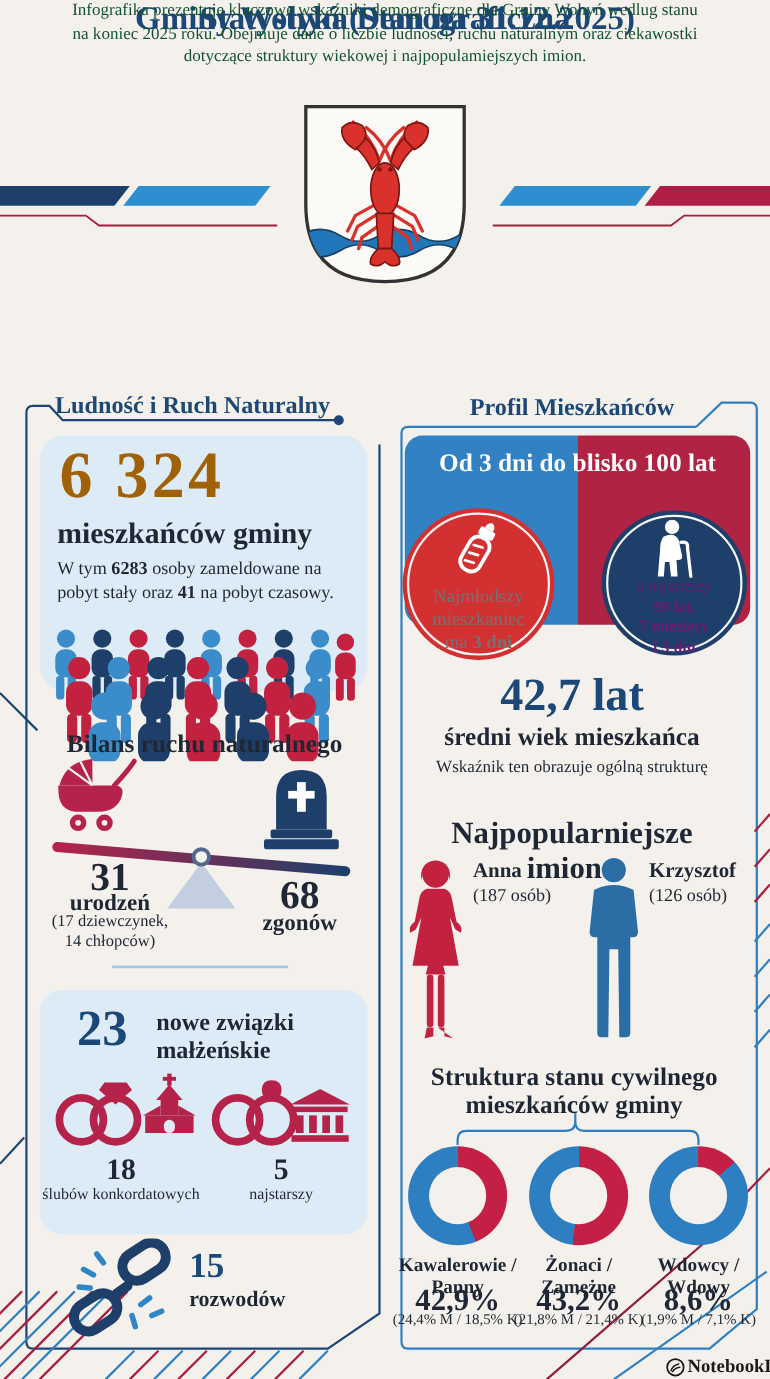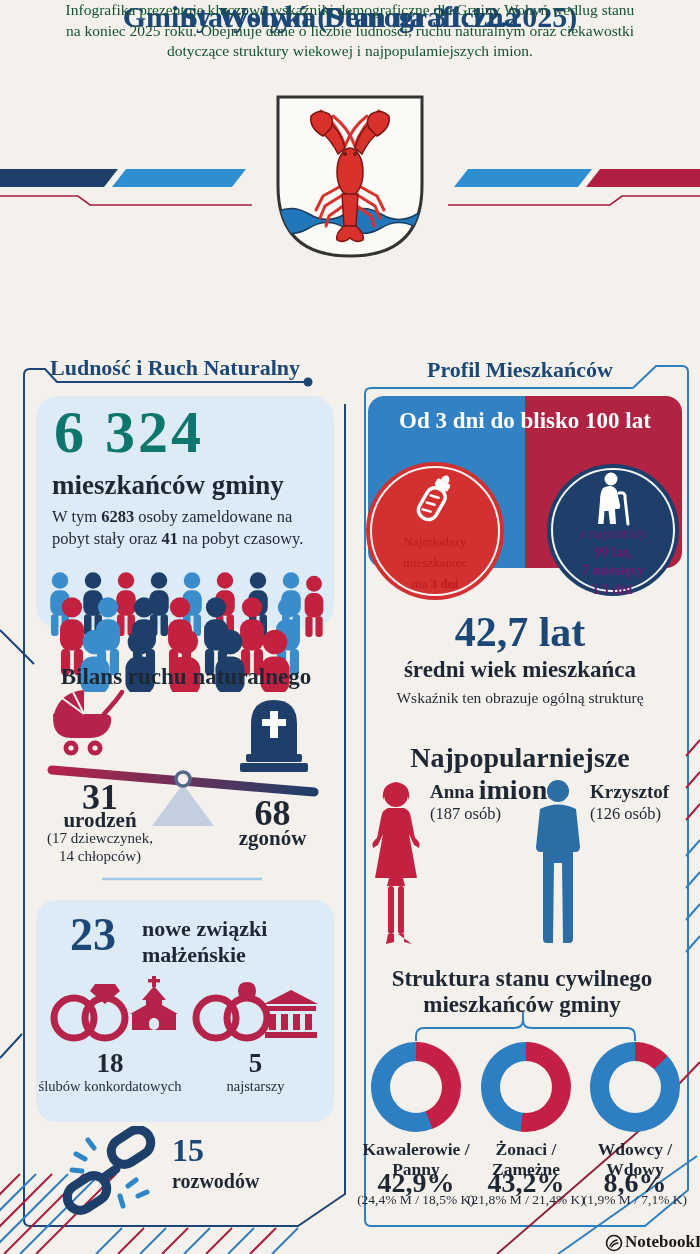--- a/index.html
+++ b/index.html
@@ -12,21 +12,21 @@
   svg{display:block}
   
   #title1{left:0;top:24;width:700px;font-size:30px}
   #title2{left:0;top:60;width:700px;font-size:30px}
   #intro{left:0;top:271;width:700px;font-size:15.5px;line-height:20.5px;color:#14532d}
   
   #lhead{left:30px;top:355px;width:290px;font-size:22px}
   #rhead{left:400px;top:357px;width:240px;font-size:22px}
   
   #popcard{left:36px;top:396px;width:298px;height:232px;background:#dcebf5;border-radius:22px}
-  #popval{left:54px;top:398px;font-size:60px;letter-spacing:3px;color:#0f766e}
+  #popval{left:54px;top:398px;font-size:60px;letter-spacing:3px;color:#a16207}
   #poplab{left:52px;top:470px;font-size:27px}
   #popdet{left:52px;top:506px;font-size:16.5px;line-height:22px}
   
   #biltitle{left:36px;top:664px;width:300px;font-size:23px}
   #pram{left:46px;top:686px}
   #tomb{left:238px;top:692px}
   #bval{left:30px;top:776px;width:140px;font-size:36px}
   #blab{left:30px;top:808px;width:140px;font-size:21px}
   #bdet1{left:18px;top:830px;width:164px;font-size:15px}
   #bdet2{left:18px;top:848px;width:164px;font-size:15px}
@@ -50,21 +50,21 @@
   
   #agecard{left:368px;top:396px;width:314px;height:172px;border-radius:16px;
            background:linear-gradient(90deg,#3181c3 0 50%,#b02342 50% 100%)}
   #agetitle{left:368px;top:408px;width:314px;font-size:23px;color:#fff}
   .circle{border-radius:50%}
   .circle:after{content:"";position:absolute;inset:4px;border:2px solid rgba(255,255,255,.95);border-radius:50%}
   #redcircle{left:366px;top:462px;width:138px;height:138px;background:#d23031}
   #navycircle{left:547px;top:464px;width:132px;height:132px;background:#1d3f69}
   #bottle{left:407px;top:468px}
   #elder{left:588px;top:472px}
-  #ytext{left:370px;top:531px;width:130px;font-size:13px;line-height:21px;color:#b91c1c}
+  #ytext{left:370px;top:531px;width:130px;font-size:17px;line-height:21px;color:#737373}
   #otext{left:553px;top:524px;width:120px;font-size:14.5px;line-height:18.5px;color:#701a75}
   #avgval{left:370px;top:608px;width:300px;font-size:42px}
   #avglab{left:370px;top:657px;width:300px;font-size:23px}
   #avgdesc{left:370px;top:687px;width:300px;font-size:15.5px;line-height:21px}
   #namestitle{left:370px;top:742px;width:300px;font-size:28px}
   #femsvg{left:365px;top:782px}
   #malesvg{left:530px;top:779px}
   #fname{left:430px;top:781px;font-size:19px}
   #fcount{left:430px;top:804px;font-size:16.5px}
   #mname{left:590px;top:781px;font-size:19px}

